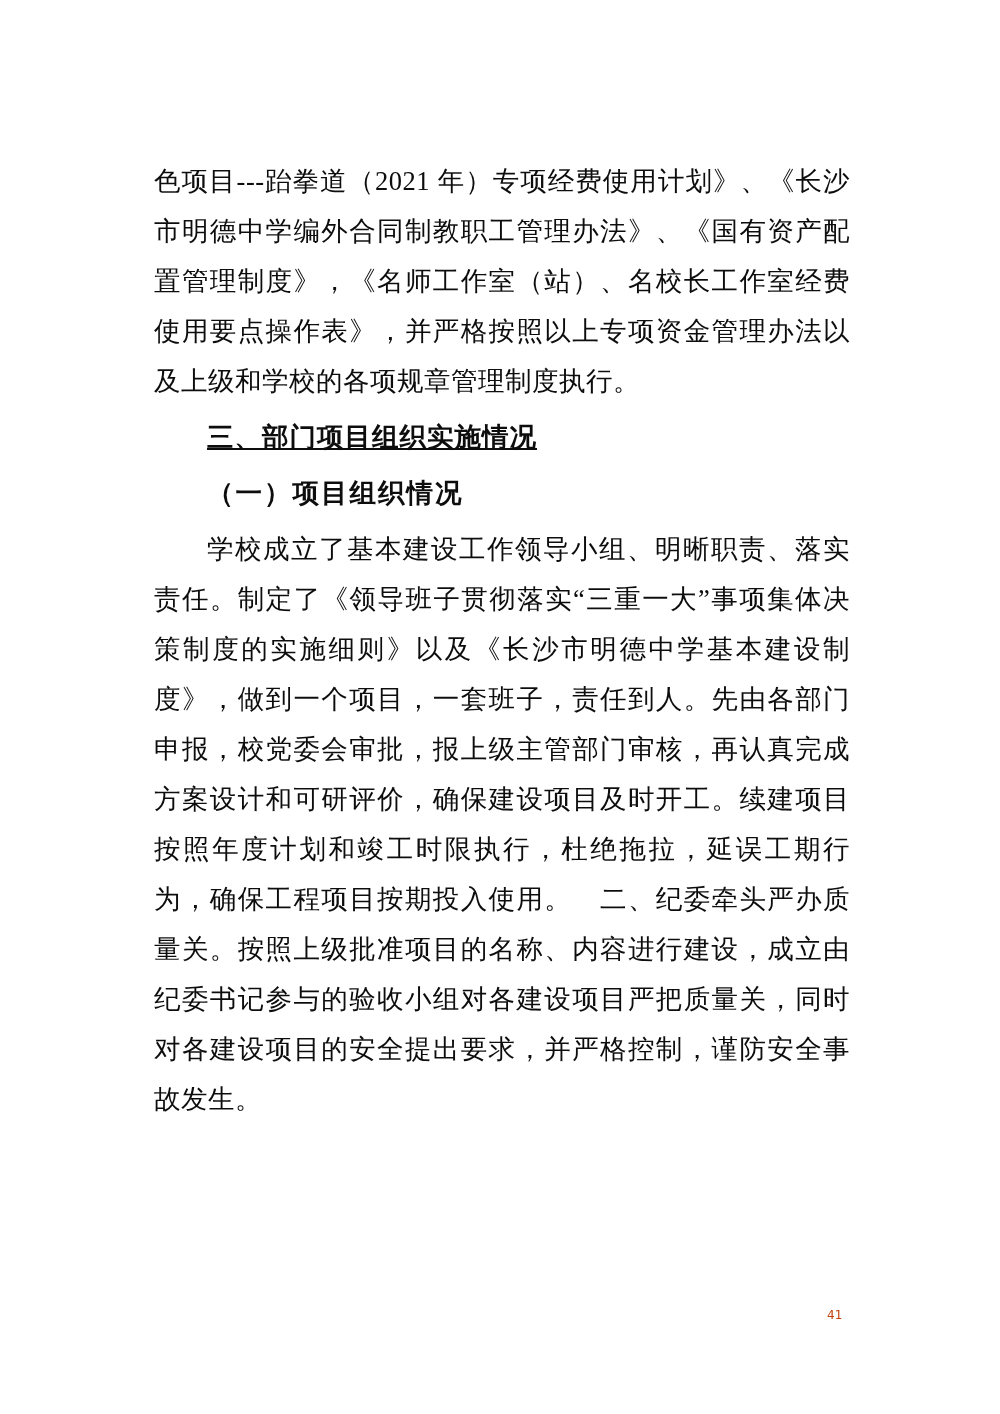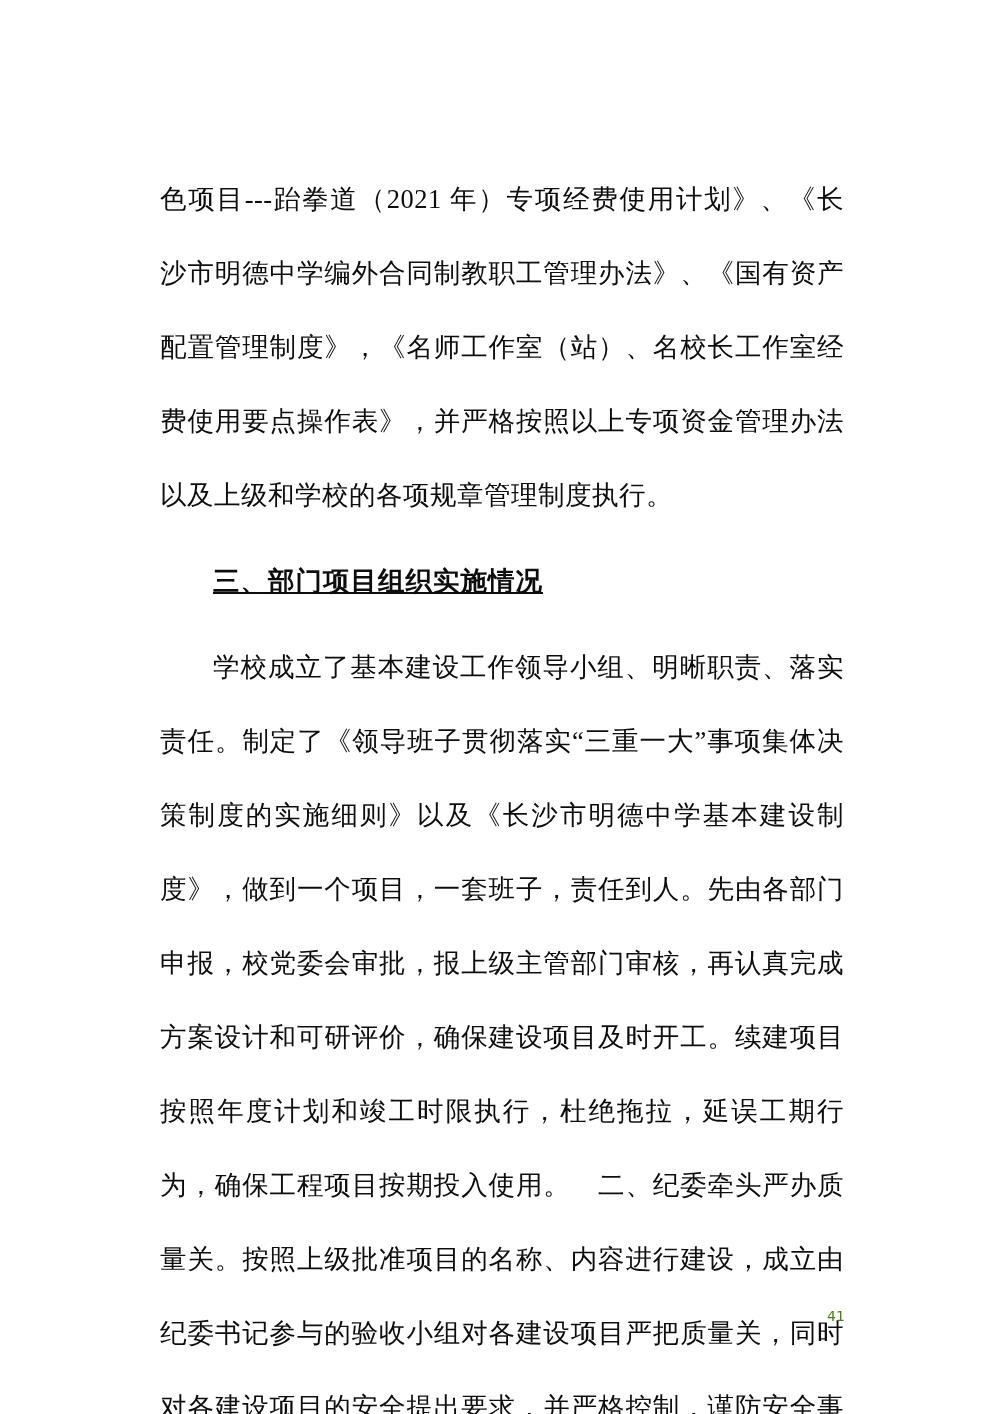--- a/index.html
+++ b/index.html
@@ -16,24 +16,24 @@
     font-family: "Liberation Serif", "DejaVu Serif", serif;
     color: #0d0d0d;
   }
   .content {
     position: absolute;
     left: 148px;
     top: 150px;
     width: 708px;
   }
   .content p, .content h2, .content h3 {
-    margin: 12px;
+    margin: 6px;
     font-size: 26.5px;
     font-weight: normal;
-    line-height: 74px;
+    line-height: 50px;
     text-align: justify;
     text-align-last: left;
     letter-spacing: 0.5px;
   }
   p.body-cont { text-indent: 0; }
   p.body-para { text-indent: 2em; }
   h2.sec-heading {
     font-family: "Liberation Sans", "DejaVu Sans", sans-serif;
     font-weight: bold;
     text-indent: 2em;
@@ -48,27 +48,28 @@
   }
   h3.sub-heading.extra-gap {
     margin-top: 6px;
     margin-bottom: 3px;
   }
   .page-number {
     position: absolute;
     left: 827px;
     top: 1308px;
     font-family: "DejaVu Sans", "Liberation Sans", sans-serif;
-    font-size: 14px;
-    color: #4d7c0f;
+    font-size: 12px;
+    color: #c2410c;
   }
 </style>
 </head>
 <body>
 
 <div class="page">
   <div class="content">
     <p class="body-cont">色项目---跆拳道（2021 年）专项经费使用计划》、《长沙市明德中学编外合同制教职工管理办法》、《国有资产配置管理制度》，《名师工作室（站）、名校长工作室经费使用要点操作表》，并严格按照以上专项资金管理办法以及上级和学校的各项规章管理制度执行。</p>
     <h2 class="sec-heading">三、部门项目组织实施情况</h2>
+    <h3 class="sub-heading">（一）项目组织情况</h3>
     <p class="body-para">学校成立了基本建设工作领导小组、明晰职责、落实责任。制定了《领导班子贯彻落实“三重一大”事项集体决策制度的实施细则》以及《长沙市明德中学基本建设制度》，做到一个项目，一套班子，责任到人。先由各部门申报，校党委会审批，报上级主管部门审核，再认真完成方案设计和可研评价，确保建设项目及时开工。续建项目按照年度计划和竣工时限执行，杜绝拖拉，延误工期行为，确保工程项目按期投入使用。　二、纪委牵头严办质量关。按照上级批准项目的名称、内容进行建设，成立由纪委书记参与的验收小组对各建设项目严把质量关，同时对各建设项目的安全提出要求，并严格控制，谨防安全事故发生。</p>
   </div>
   <div class="page-number">41</div>
 </div>
 
 </body></html>

